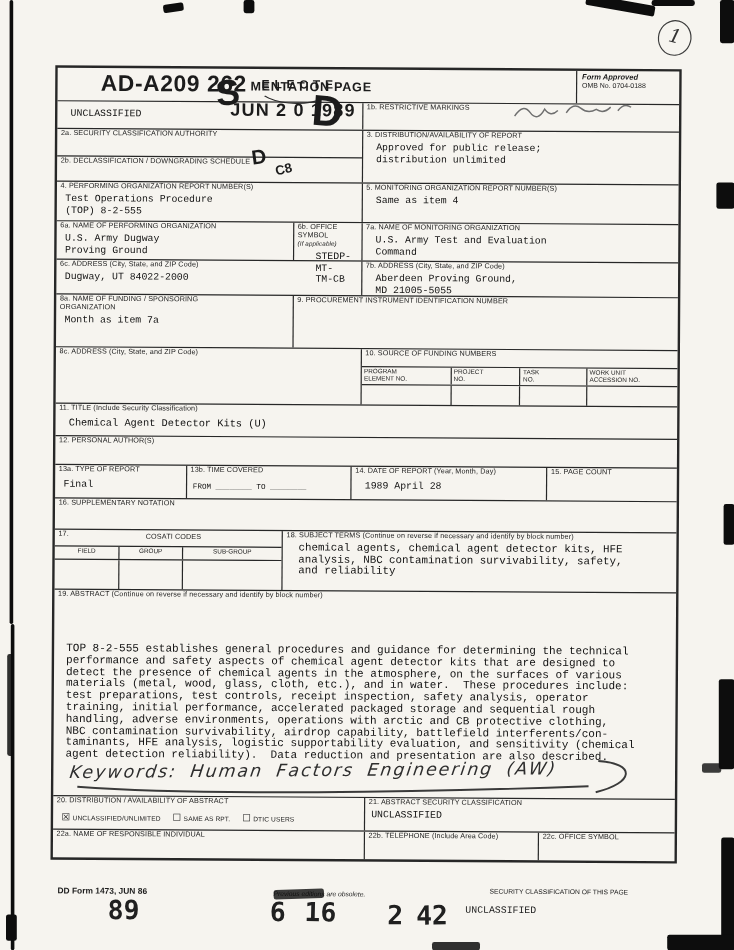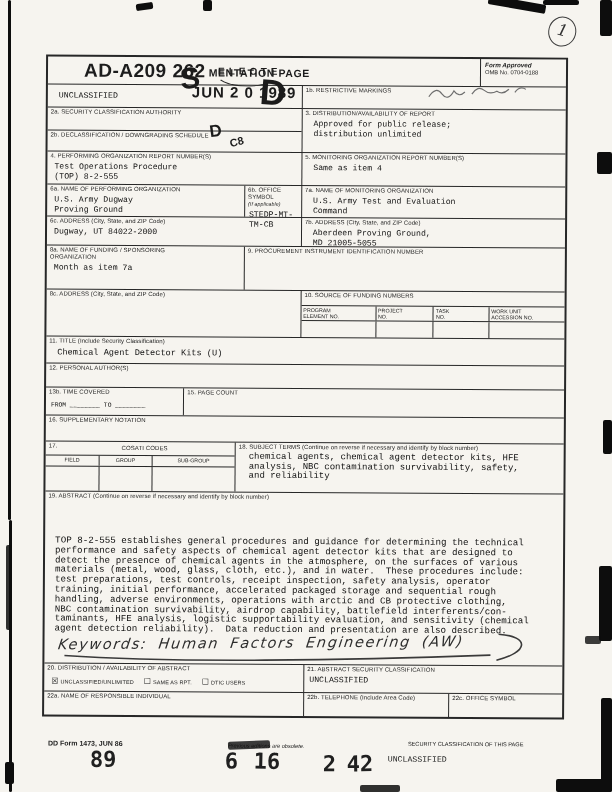--- a/index.html
+++ b/index.html
@@ -107,21 +107,21 @@
       </div>
 
       <div class="row" style="height:32px">
         <div class="cell" style="width:38%">
           <div class="lab">6a. NAME OF PERFORMING ORGANIZATION</div>
           <div class="val" style="margin-left:4px">U.S. Army Dugway
 Proving Ground</div>
         </div>
         <div class="cell" style="width:11%">
           <div class="lab"><span>6b. OFFICE SYMBOL</span><span class="it">(If applicable)</span></div>
-          <div class="val" style="margin-left:1px">STEDP-MT-
+          <div class="val" style="margin-left:15px">STEDP-MT-
 TM-CB</div>
         </div>
         <div class="cell" style="width:51%">
           <div class="lab">7a. NAME OF MONITORING ORGANIZATION</div>
           <div class="val">U.S. Army Test and Evaluation
 Command</div>
         </div>
       </div>
 
       <div class="row" style="height:29px">
@@ -179,23 +179,31 @@
         </div>
       </div>
 
       <div class="row" style="height:24px">
         <div class="cell" style="width:100%">
           <div class="lab">12. PERSONAL AUTHOR(S)</div>
         </div>
       </div>
 
       <div class="row" style="height:28px">
+        <div class="cell" style="width:21%">
+          <div class="lab">13a. TYPE OF REPORT</div>
+          <div class="val" style="margin-left:4px;margin-top:4px">Final</div>
+        </div>
         <div class="cell" style="width:26.5%">
           <div class="lab">13b. TIME COVERED</div>
           <div class="val" style="font-size:6.3px;margin-left:2px;margin-top:5px">FROM ________ TO ________</div>
+        </div>
+        <div class="cell" style="width:31.5%">
+          <div class="lab">14. DATE OF REPORT (Year, Month, Day)</div>
+          <div class="val" style="margin-top:4px">1989 April 28</div>
         </div>
         <div class="cell" style="width:21%">
           <div class="lab">15. PAGE COUNT</div>
         </div>
       </div>
 
       <div class="row" style="height:26px">
         <div class="cell" style="width:100%">
           <div class="lab">16. SUPPLEMENTARY NOTATION</div>
         </div>

